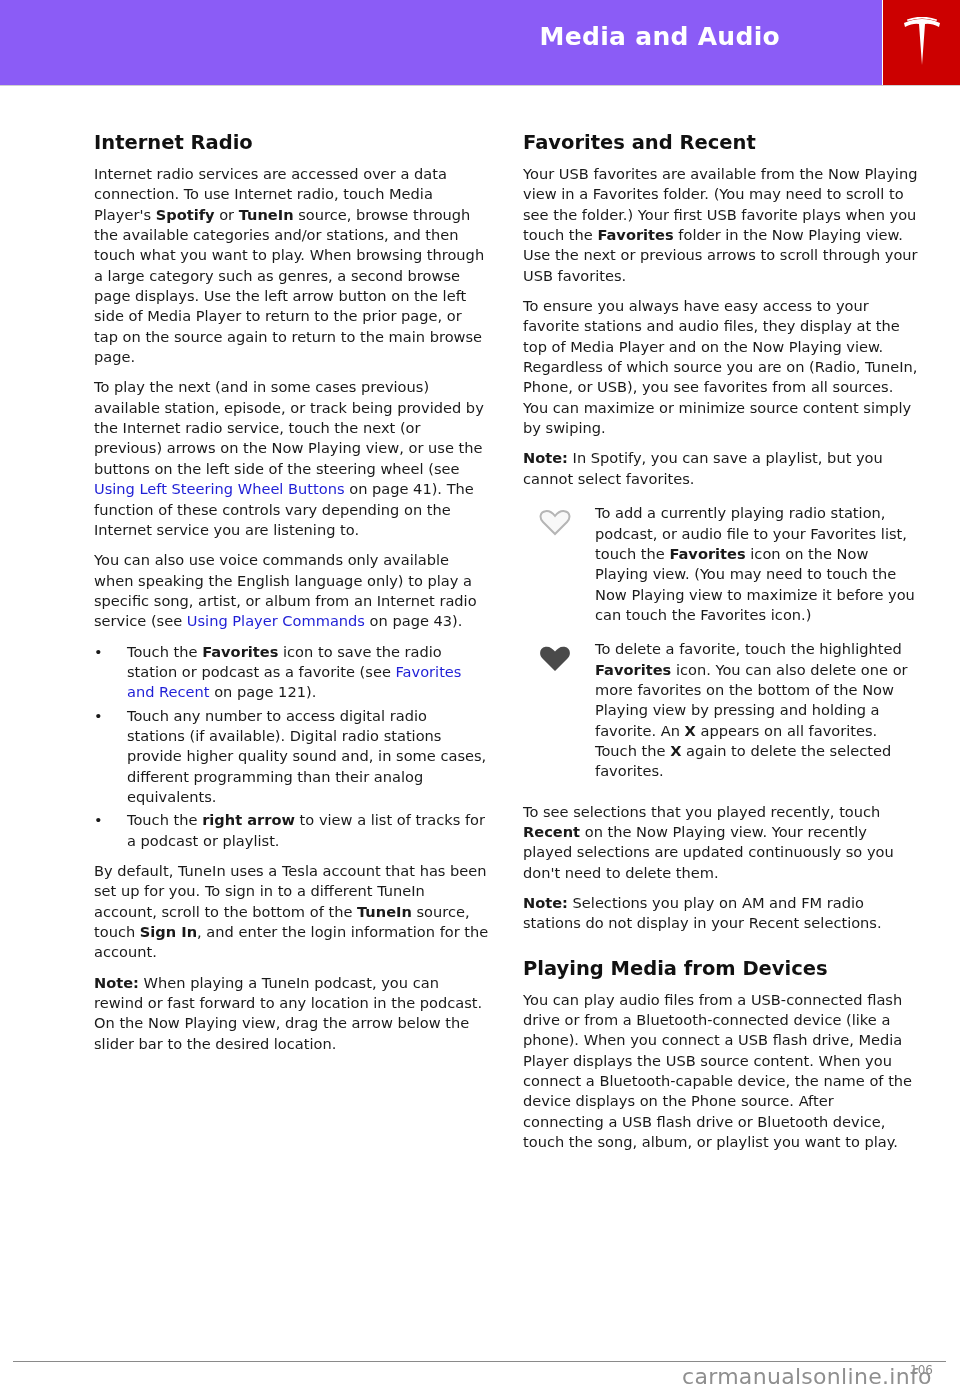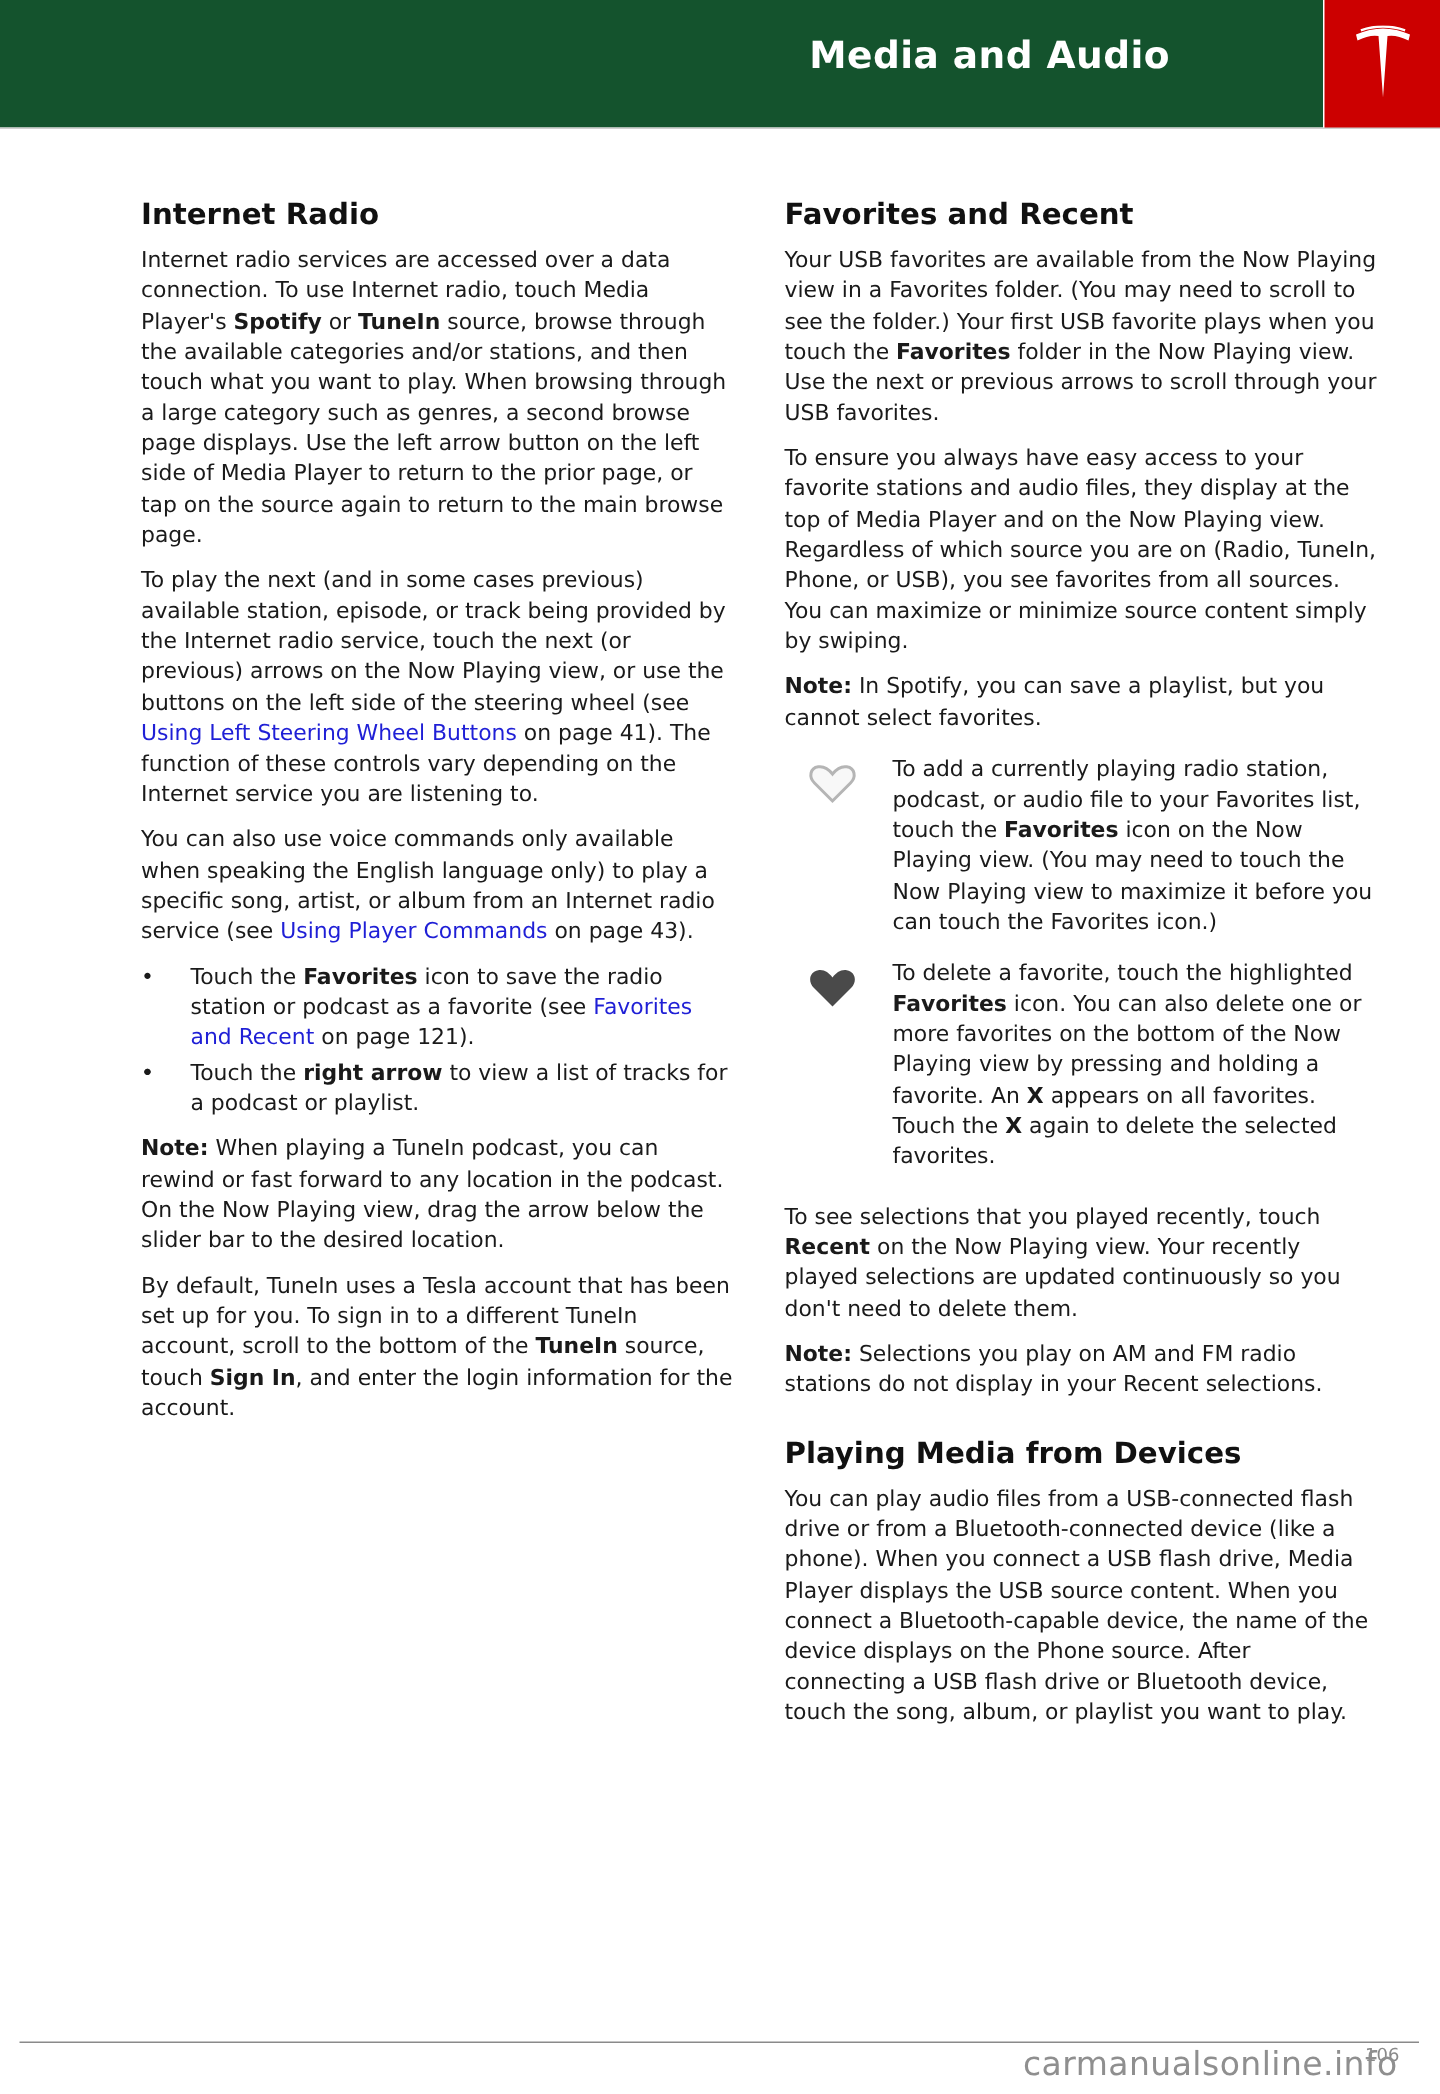--- a/index.html
+++ b/index.html
@@ -1,18 +1,18 @@
 <!DOCTYPE html>
 <html><head>
   <meta charset="utf-8">
   <style>
     html, body { margin: 0; padding: 0; background: #ffffff; }
     body { width: 960px; height: 1396px; position: relative; overflow: hidden;
            font-family: "DejaVu Sans", sans-serif; color: #1a1a1a; }
-    .header { position: absolute; left: 0; top: 0; width: 882px; height: 85px; background: #14532d; }
+    .header { position: absolute; left: 0; top: 0; width: 882px; height: 85px; background: #8b5cf6; }
     .header-title { position: absolute; right: 102px; top: 22px; color: #ffffff; font-size: 25px; font-weight: bold; letter-spacing: 0.3px; }
     .logo-box { position: absolute; left: 883px; top: 0; width: 77px; height: 86px; background: #cc0000; }
     .logo-box svg { position: absolute; left: 20px; top: 17px; }
     .header-rule { position: absolute; left: 0; top: 85px; width: 960px; height: 1px; background: #d0d0d0; }
 
     .col { position: absolute; top: 130px; width: 395px; font-size: 14.6px; line-height: 20.35px; }
     .col-left { left: 94px; }
     .col-right { left: 523px; }
     h2 { font-size: 19.5px; font-weight: bold; margin: 0 0 8px 0; line-height: 26px; color: #111; }
     p { margin: 0 0 10px 0; }
@@ -45,25 +45,25 @@
 </div>
 <div class="header-rule"></div>
 
 <div class="col col-left">
   <h2>Internet Radio</h2>
   <p><span>Internet radio services are accessed over a data connection. To use Internet radio, touch Media Player's </span><b>Spotify</b><span> or </span><b>TuneIn</b><span> source, browse through the available categories and/or stations, and then touch what you want to play. When browsing through a large category such as genres, a second browse page displays. Use the left arrow button on the left side of Media Player to return to the prior page, or tap on the source again to return to the main browse page.</span></p>
   <p><span>To play the next (and in some cases previous) available station, episode, or track being provided by the Internet radio service, touch the next (or previous) arrows on the Now Playing view, or use the buttons on the left side of the steering wheel (see </span><span class="link">Using Left Steering Wheel Buttons</span><span> on page 41). The function of these controls vary depending on the Internet service you are listening to.</span></p>
   <p><span>You can also use voice commands only available when speaking the English language only) to play a specific song, artist, or album from an Internet radio service (see </span><span class="link">Using Player Commands</span><span> on page 43).</span></p>
   <ul>
     <li><span class="bullet">•</span><span>Touch the </span><b>Favorites</b><span> icon to save the radio station or podcast as a favorite (see </span><span class="link">Favorites and Recent</span><span> on page 121).</span></li>
-    <li><span class="bullet">•</span></li>
+    <li><span class="bullet">•</span><span>Touch any number to access digital radio stations (if available). Digital radio stations provide higher quality sound and, in some cases, different programming than their analog equivalents.</span></li>
     <li><span class="bullet">•</span><span>Touch the </span><b>right arrow</b><span> to view a list of tracks for a podcast or playlist.</span></li>
   </ul>
+  <p><span>By default, TuneIn uses a Tesla account that has been set up for you. To sign in to a different TuneIn account, scroll to the bottom of the </span><b>TuneIn</b><span> source, touch </span><b>Sign In</b><span>, and enter the login information for the account.</span></p>
   <p><b>Note:</b><span> When playing a TuneIn podcast, you can rewind or fast forward to any location in the podcast. On the Now Playing view, drag the arrow below the slider bar to the desired location.</span></p>
-  <p><span>By default, TuneIn uses a Tesla account that has been set up for you. To sign in to a different TuneIn account, scroll to the bottom of the </span><b>TuneIn</b><span> source, touch </span><b>Sign In</b><span>, and enter the login information for the account.</span></p>
 </div>
 
 <div class="col col-right">
   <h2>Favorites and Recent</h2>
   <p><span>Your USB favorites are available from the Now Playing view in a Favorites folder. (You may need to scroll to see the folder.) Your first USB favorite plays when you touch the </span><b>Favorites</b><span> folder in the Now Playing view. Use the next or previous arrows to scroll through your USB favorites.</span></p>
   <p>To ensure you always have easy access to your favorite stations and audio files, they display at the top of Media Player and on the Now Playing view. Regardless of which source you are on (Radio, TuneIn, Phone, or USB), you see favorites from all sources. You can maximize or minimize source content simply by swiping.</p>
   <p><b>Note:</b><span> In Spotify, you can save a playlist, but you cannot select favorites.</span></p>
 
   <div class="icon-row">
     <svg class="heart" width="32" height="28" viewBox="0 0 32 28">

